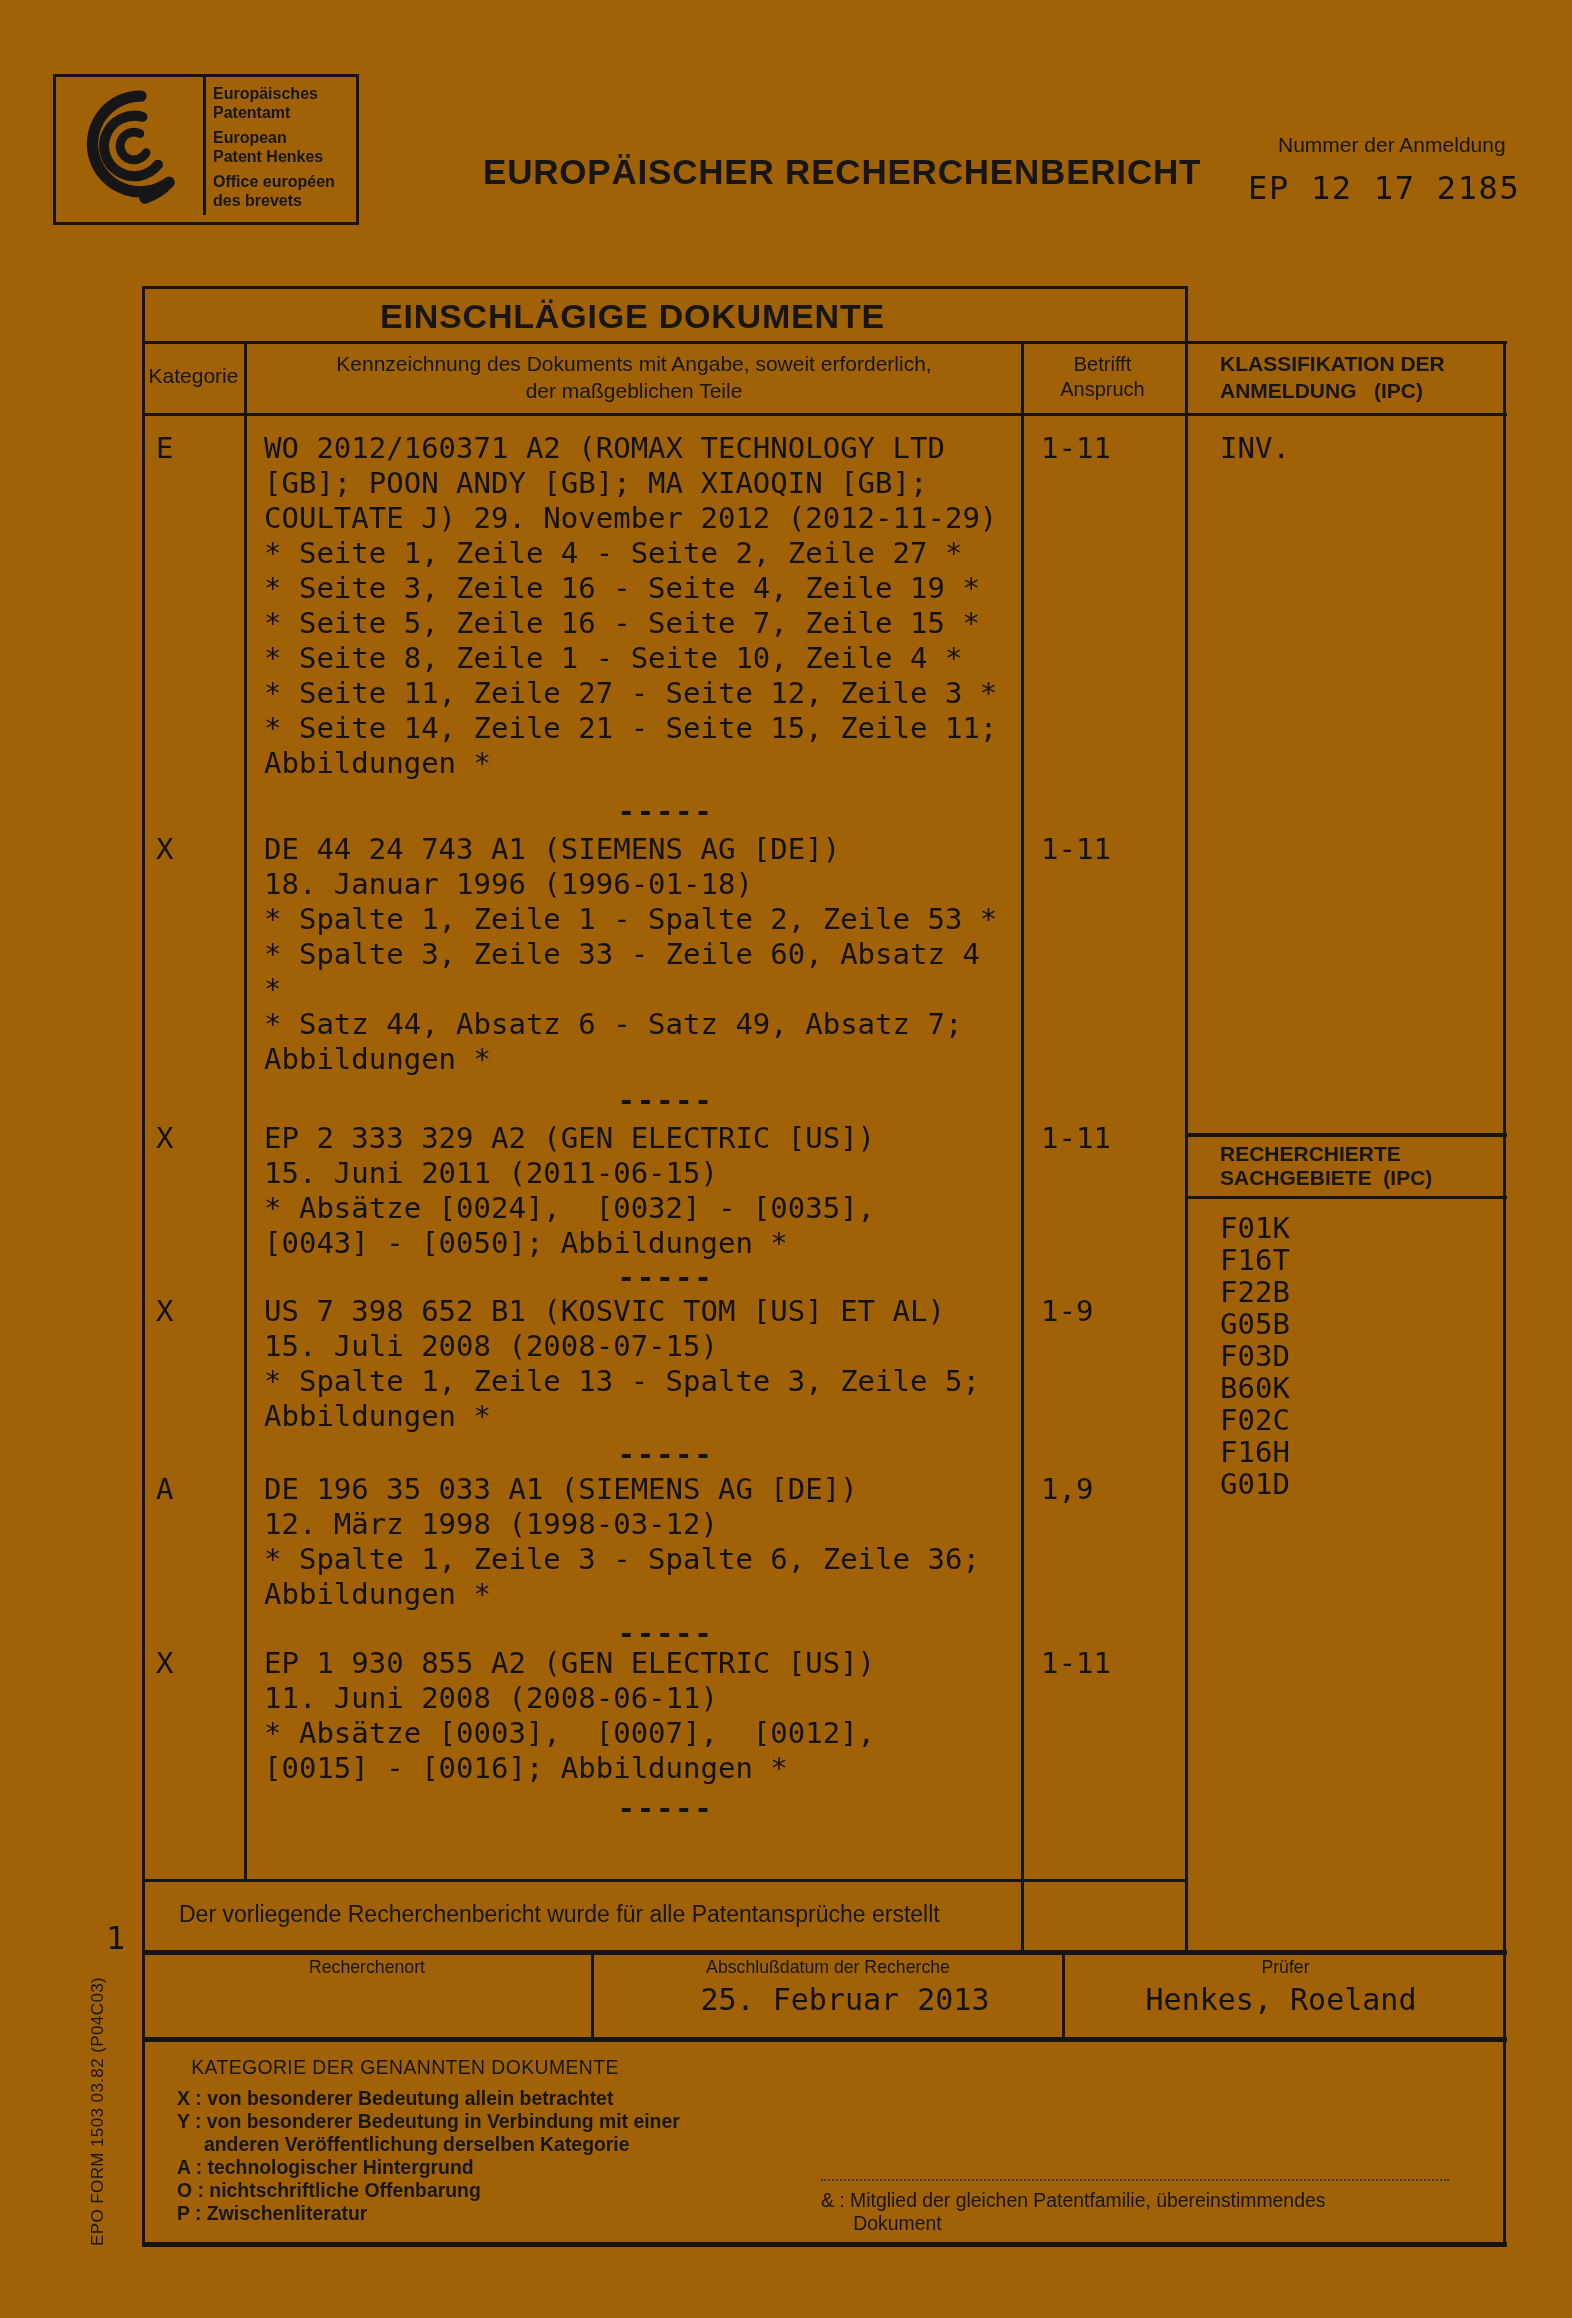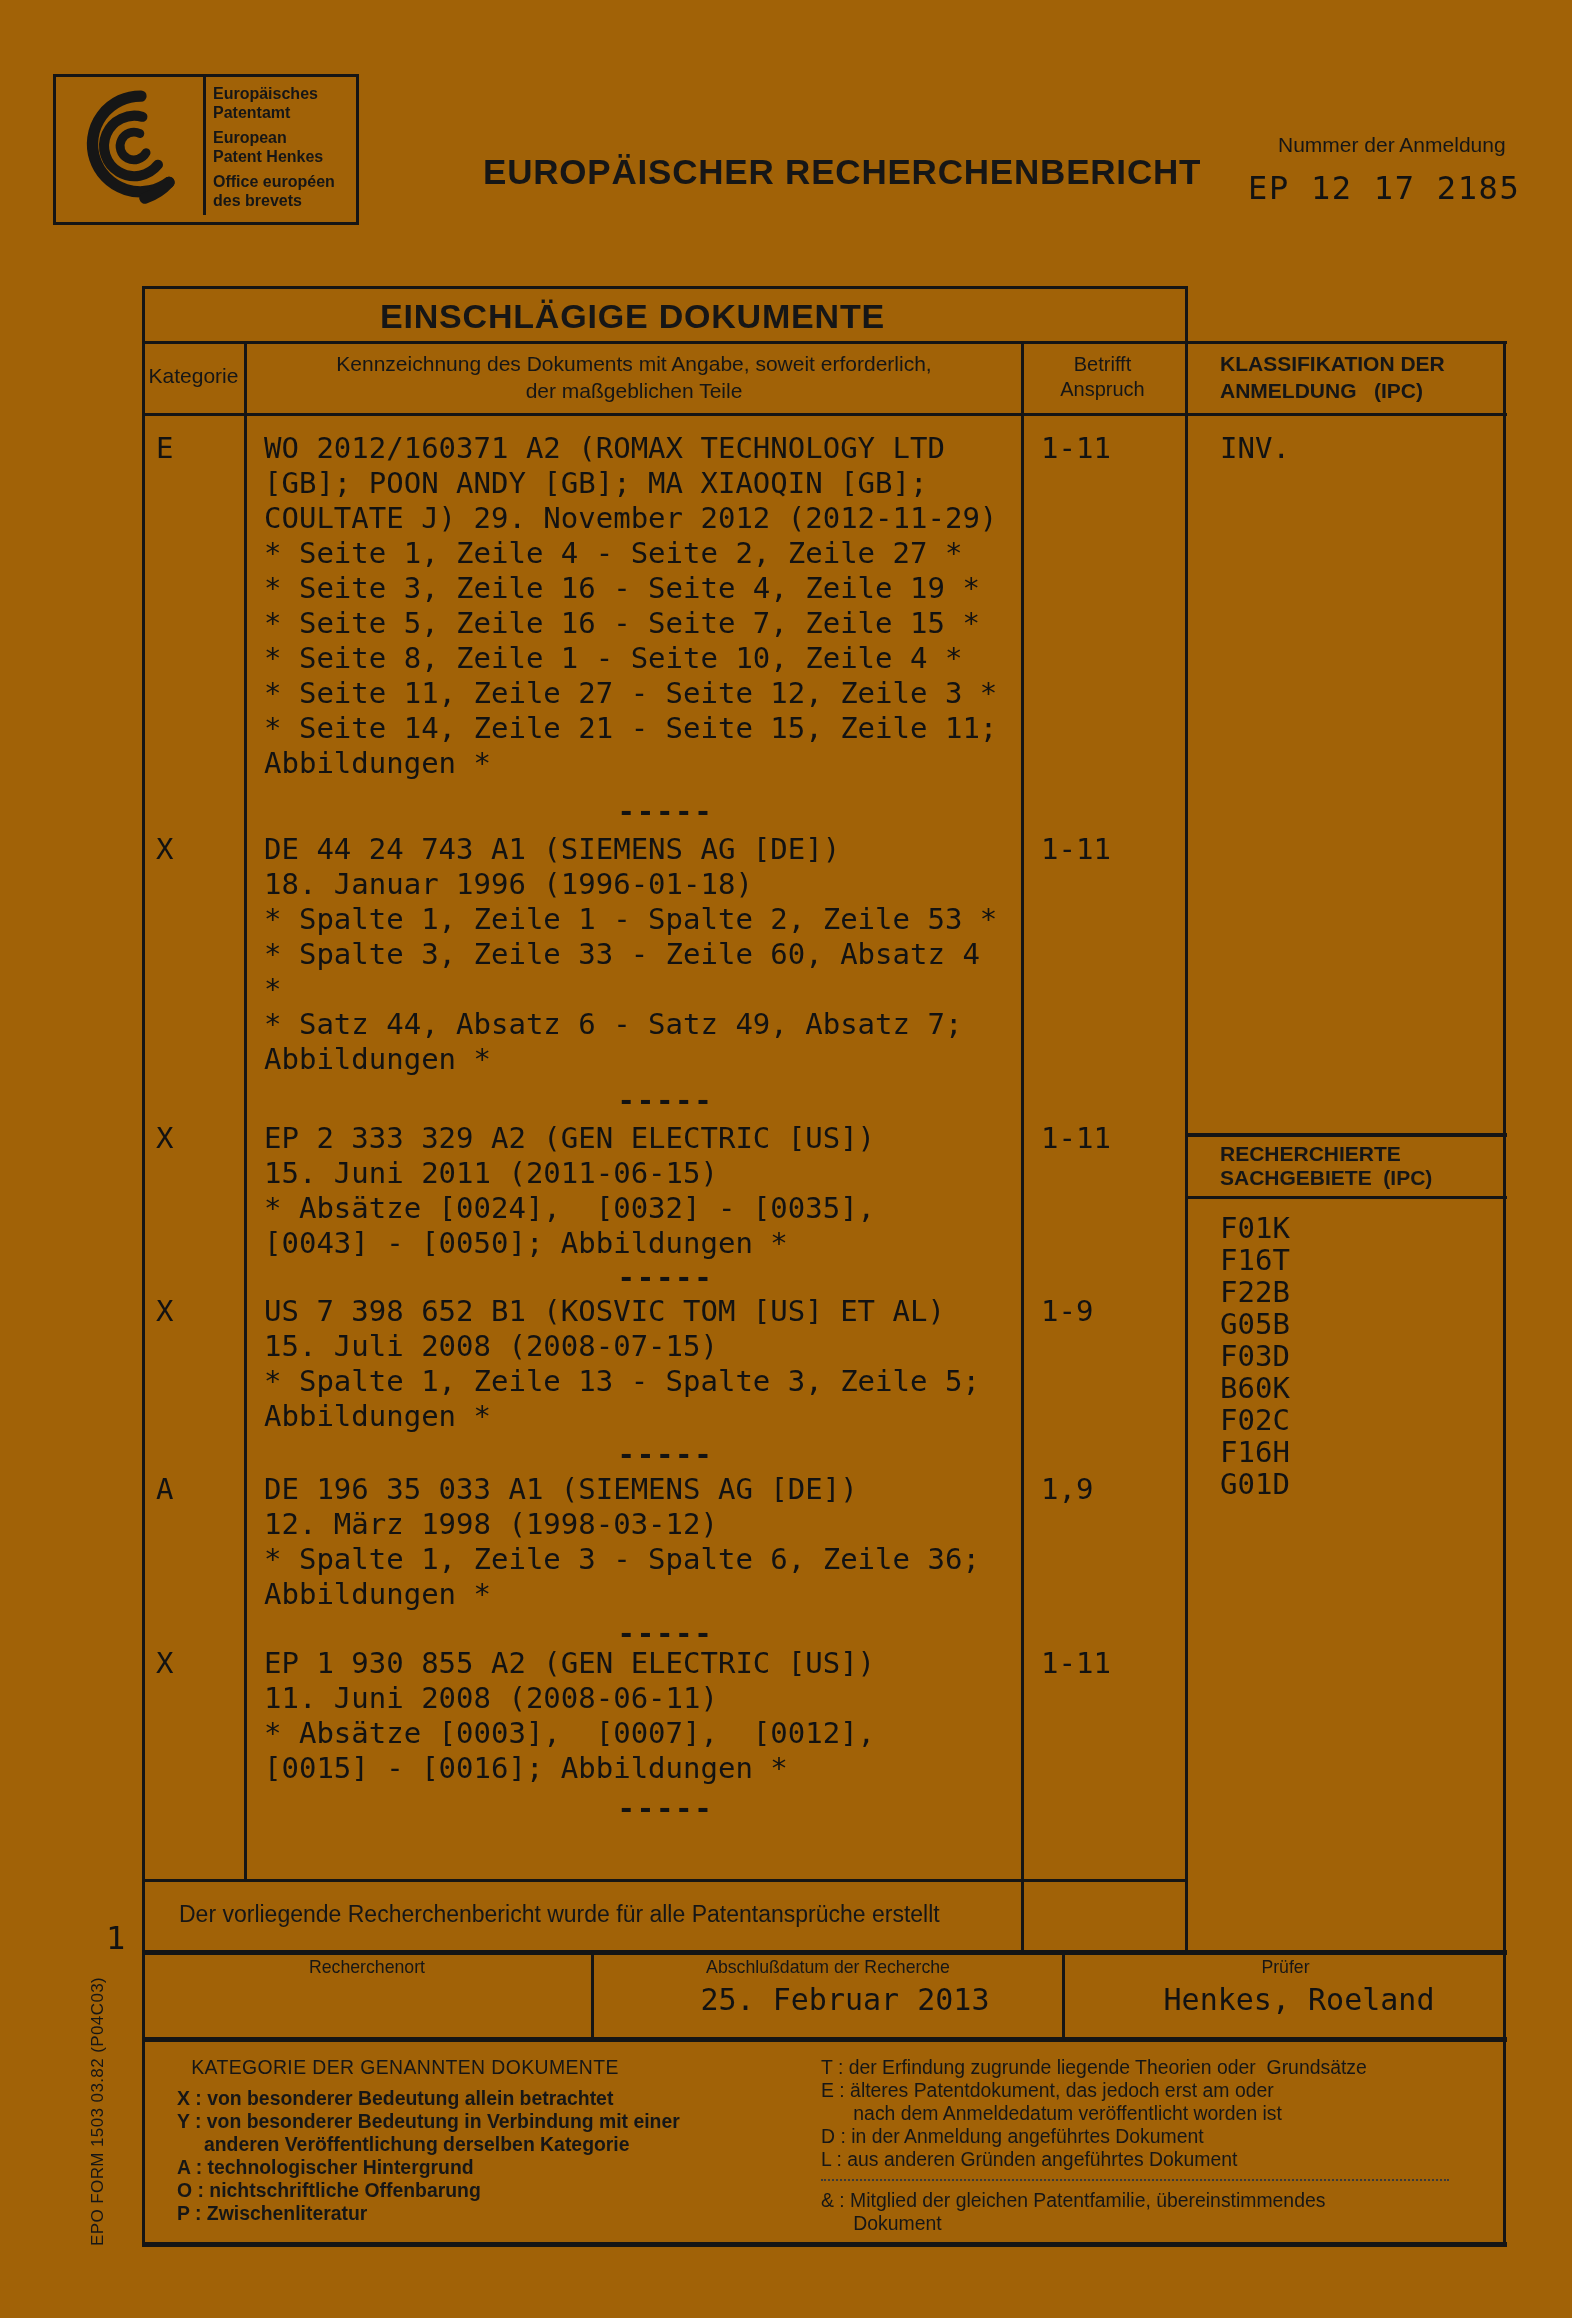--- a/index.html
+++ b/index.html
@@ -168,36 +168,31 @@
 F16H
 G01D</div>
 
   <div class="abs sans" style="left:179px;top:1901px;font-size:23px;">Der vorliegende Recherchenbericht wurde für alle Patentansprüche erstellt</div>
 
   <div class="abs sans ctr" style="left:142px;top:1957px;width:450px;font-size:17.7px;">Recherchenort</div>
   <div class="abs sans ctr" style="left:594px;top:1957px;width:468px;font-size:17.7px;">Abschlußdatum der Recherche</div>
   <div class="abs sans ctr" style="left:1065px;top:1957px;width:441px;font-size:17.7px;">Prüfer</div>
 
   <div class="abs mono ctr" style="left:594px;top:1982px;width:468px;font-size:30px;margin-left:17px;">25. Februar 2013</div>
-  <div class="abs mono ctr" style="left:1065px;top:1982px;width:432px;font-size:30px;padding-left:18px;">Henkes, Roeland</div>
+  <div class="abs mono ctr" style="left:1065px;top:1982px;width:432px;font-size:30px;">Henkes, Roeland</div>
 
   <div class="abs sans ctr" style="left:169px;top:2056px;width:472px;font-size:19.4px;letter-spacing:0.4px;">KATEGORIE DER GENANNTEN DOKUMENTE</div>
 
   <div class="abs sans pre" style="left:177px;top:2087px;font-size:19.4px;line-height:23px;font-weight:bold;">X : von besonderer Bedeutung allein betrachtet
 Y : von besonderer Bedeutung in Verbindung mit einer
      anderen Veröffentlichung derselben Kategorie
 A : technologischer Hintergrund
 O : nichtschriftliche Offenbarung
 P : Zwischenliteratur</div>
 
-  <div class="abs sans pre" style="left:821px;top:2056px;font-size:19.4px;line-height:23px;">T : der Erfindung zugrunde liegende Theorien oder  Grundsätze
-E : älteres Patentdokument, das jedoch erst am oder
-      nach dem Anmeldedatum veröffentlicht worden ist
-D : in der Anmeldung angeführtes Dokument
-L : aus anderen Gründen angeführtes Dokument</div>
 
   <div class="abs" style="left:821px;top:2179px;width:628px;height:0;border-top:2.5px dotted #3a3a3a;"></div>
 
   <div class="abs sans pre" style="left:821px;top:2189px;font-size:19.4px;line-height:23px;">&amp; : Mitglied der gleichen Patentfamilie, übereinstimmendes
       Dokument</div>
 
 </div>
 
 
 </body></html>

